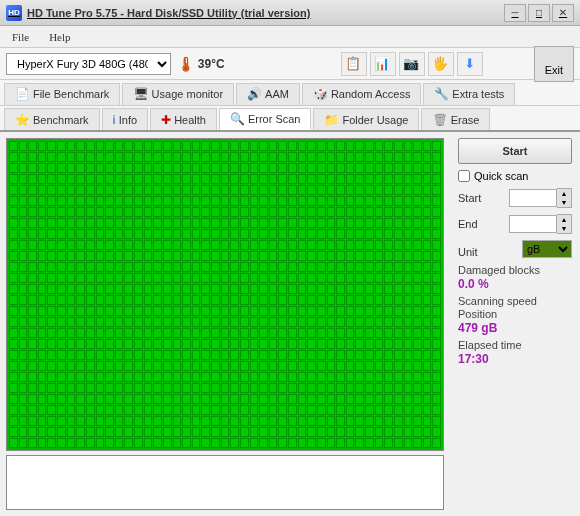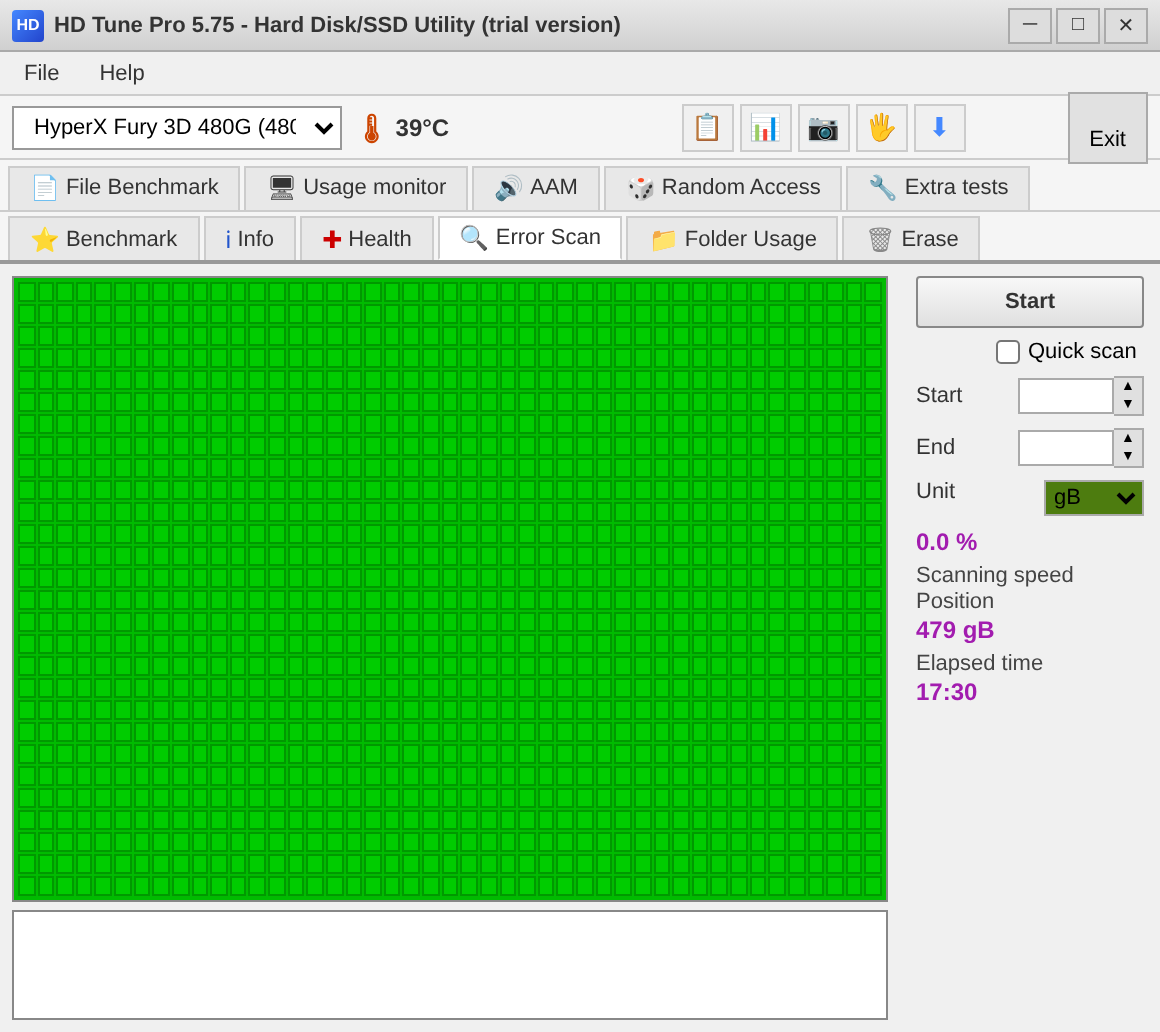--- a/index.html
+++ b/index.html
@@ -14,20 +14,21 @@
 
     
     .title-bar {
       background: linear-gradient(to bottom, #e8e8e8, #d0d0d0);
       border-bottom: 1px solid #aaa;
       display: flex;
       align-items: center;
       justify-content: space-between;
       padding: 4px 6px;
       height: 26px;
+      text-decoration: underline;
     }
     .title-bar-left {
       display: flex;
       align-items: center;
       gap: 5px;
       font-size: 11px;
       font-weight: bold;
       color: #333;
     }
     .title-bar-icon {
@@ -61,20 +62,21 @@
 
     
     .menu-bar {
       background: #f0f0f0;
       border-bottom: 1px solid #ccc;
       display: flex;
       align-items: center;
       padding: 2px 4px;
       height: 22px;
       gap: 4px;
+      font-family: Liberation Serif, serif;
     }
     .menu-item {
       padding: 2px 8px;
       cursor: pointer;
       font-size: 11px;
       color: #333;
     }
 
     
     .toolbar {
@@ -230,21 +232,20 @@
       width: 100%;
       height: 26px;
       text-align: center;
     }
 
     .checkbox-row {
       display: flex;
       align-items: flex-end;
       gap: 4px;
       font-size: 11px;
-      margin-left: 40px;
     }
     .checkbox-row input[type="checkbox"] {
       width: 12px;
       height: 12px;
     }
 
     .speed-map-btn {
       background: linear-gradient(to bottom, #f8f8f8, #e0e0e0);
       border: 1px solid #888;
       border-radius: 2px;
@@ -291,21 +292,21 @@
       cursor: pointer;
       font-size: 7px;
       display: flex;
       align-items: center;
       justify-content: center;
       line-height: 1;
     }
 
     .unit-row {
       display: flex;
-      align-items: flex-start;
+      align-items: flex-end;
       justify-content: space-between;
     }
     .unit-select {
       width: 50px;
       height: 18px;
       font-size: 11px;
       border: 1px solid #aaa;
       background: #4d7c0f;
     }
 
@@ -1722,20 +1723,21 @@
     <div class="unit-row">
       <span class="param-label">Unit</span>
       <select class="unit-select">
         <option>MB</option>
         <option selected="">gB</option>
       </select>
     </div>
 
 
     <div class="stat-section">
+      <div class="stat-label">Damaged blocks</div>
       <div class="stat-value">0.0 %</div>
 
       <div class="stat-label">Scanning speed</div>
 
       <div class="stat-label">Position</div>
       <div class="stat-value">479 gB</div>
 
       <div class="stat-label">Elapsed time</div>
       <div class="stat-value">17:30</div>
     </div>

